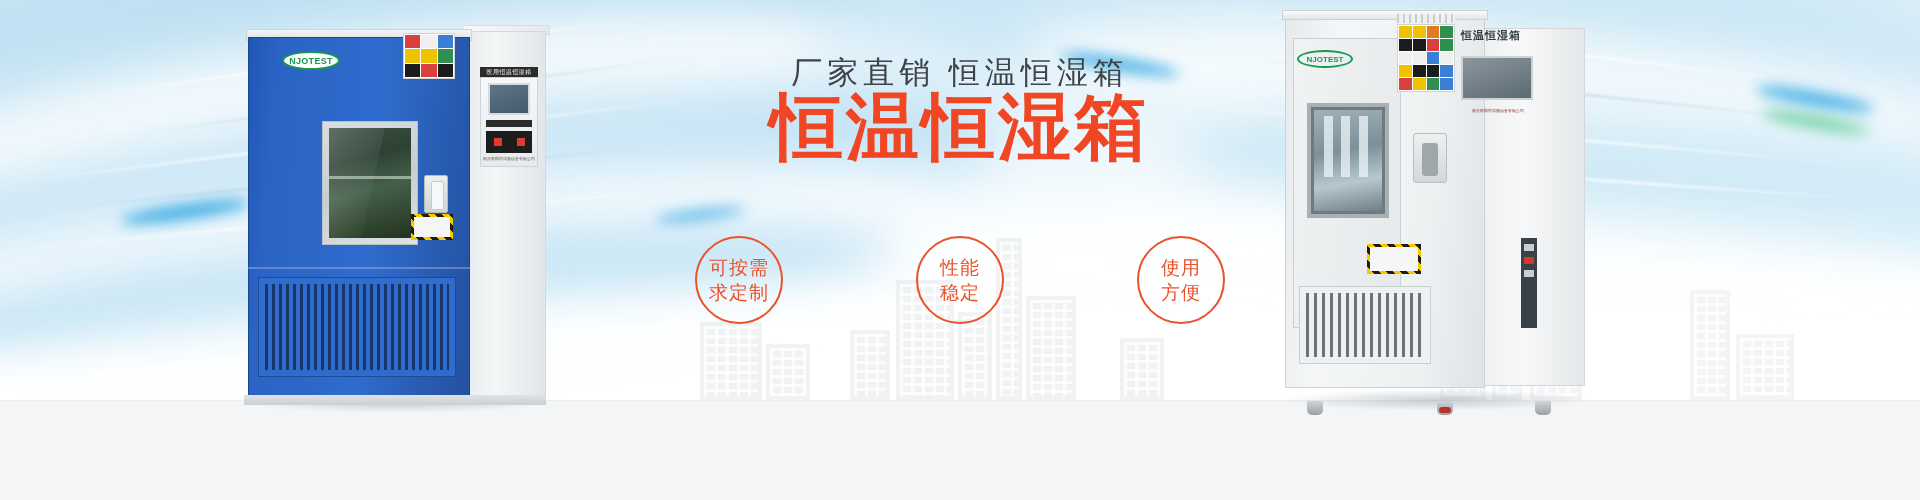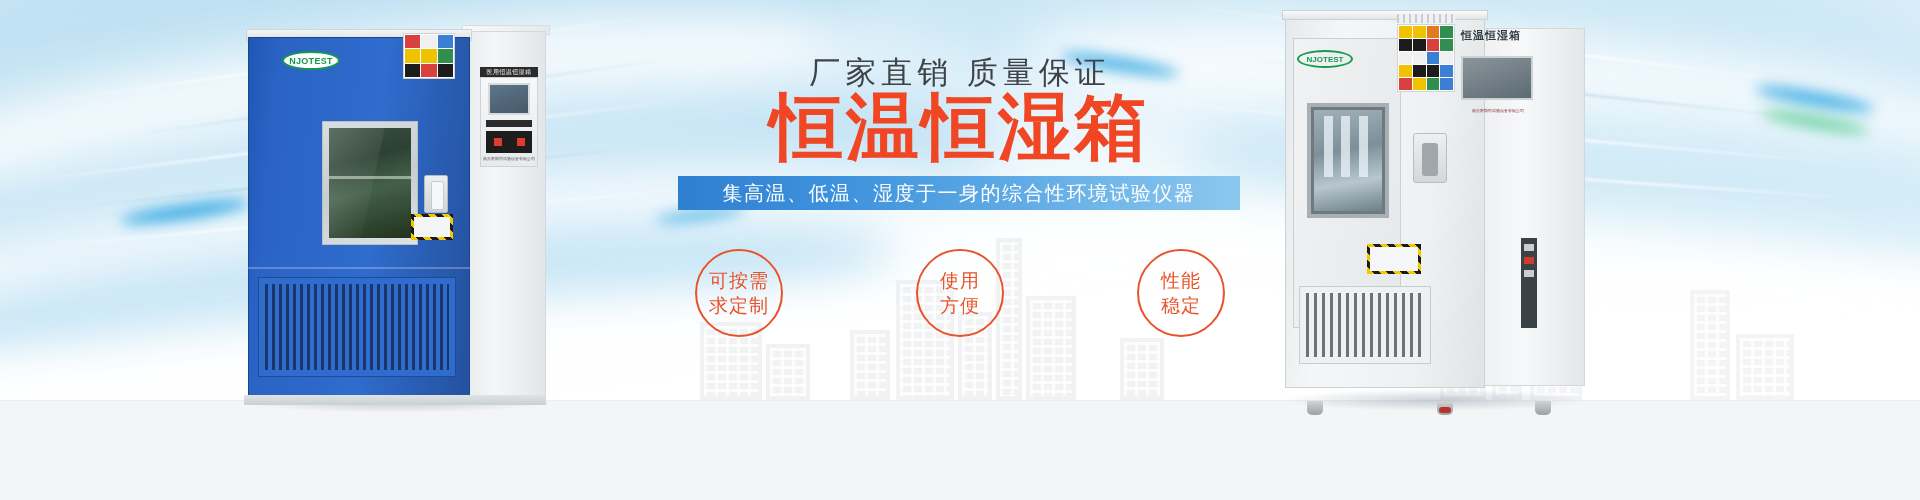--- a/index.html
+++ b/index.html
@@ -203,21 +203,21 @@
   .subtitle-bar {
     position:absolute; left:-22px; top:176px; width:562px; height:34px;
     background:linear-gradient(90deg,#2f7fd0 0%,#3f93dd 30%,#6cb4e8 72%,#8cc7ef 100%);
     display:flex; align-items:center; justify-content:center;
   }
   .subtitle-text {
     color:#ffffff; font-size:20px; letter-spacing:1.5px; white-space:nowrap;
     font-family:"Liberation Sans","DejaVu Sans",sans-serif;
   }
 
-  .circles { position:absolute; left:-5px; top:245px; width:530px; height:96px; display:flex; justify-content:space-between; align-items:center; }
+  .circles { position:absolute; left:-5px; top:232px; width:530px; height:96px; display:flex; justify-content:space-between; align-items:center; }
   .circle {
     width:88px; height:88px; border-radius:50%;
     border:2px solid #e8532b;
     display:flex; flex-direction:column; align-items:center; justify-content:center;
     color:#e8532b; font-size:19px; line-height:25px; letter-spacing:1px;
     background:transparent;
     font-family:"Liberation Sans","DejaVu Sans",sans-serif;
   }
 
   .cta {
@@ -393,38 +393,35 @@
       <i></i>
     </div>
 
     <div class="mr-caster c1"></div>
     <div class="mr-caster c2"></div>
     <div class="mr-caster c3"></div>
   </div>
 
   <div class="content">
 
-    <div class="headline-top">厂家直销  质量保证</div>
+    <div class="headline-top">厂家直销  恒温恒湿箱</div>
 
     <div class="title-main">恒温恒湿箱</div>
 
-    <div class="subtitle-bar">
-      <span class="subtitle-text">集高温、低温、湿度于一身的综合性环境试验仪器</span>
-    </div>
 
     <div class="circles">
       <div class="circle">
         <span>可按需</span>
         <span>求定制</span>
       </div>
       <div class="circle">
+        <span>性能</span>
+        <span>稳定</span>
+      </div>
+      <div class="circle">
         <span>使用</span>
         <span>方便</span>
       </div>
-      <div class="circle">
-        <span>性能</span>
-        <span>稳定</span>
-      </div>
     </div>
 
   </div>
 
 </div>
 
 </body></html>

